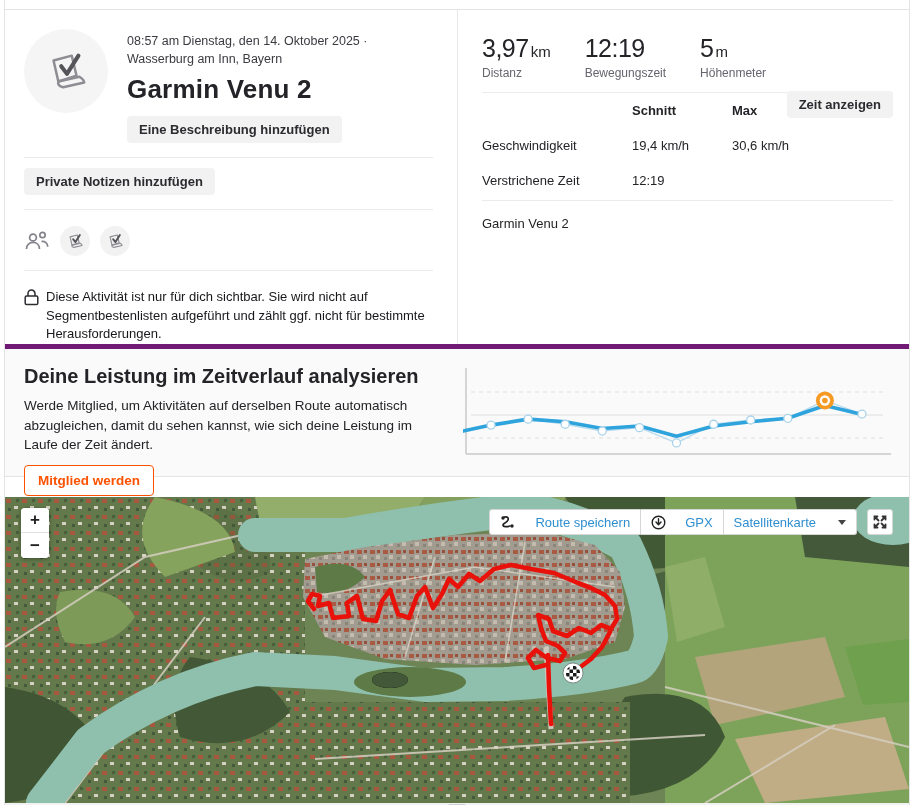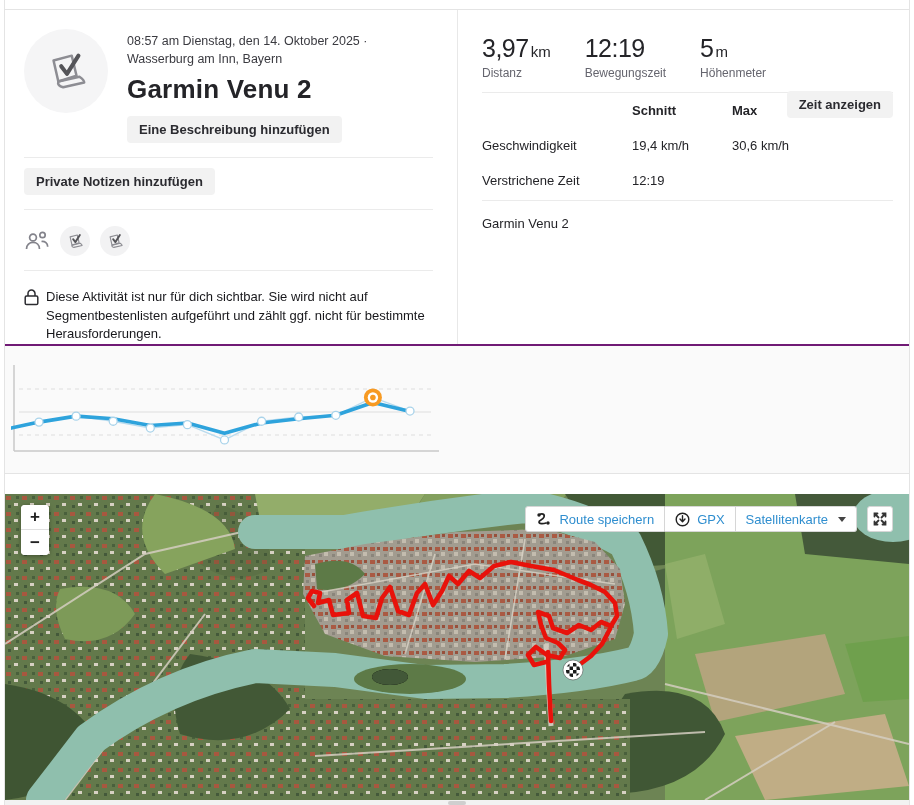--- a/index.html
+++ b/index.html
@@ -1,20 +1,20 @@
 <!DOCTYPE html>
 <html><head>
 <meta charset="utf-8">
 <style>
   html,body{margin:0;padding:0;background:#fff;}
   body{width:914px;height:805px;font-family:"Liberation Sans",sans-serif;color:#242428;overflow:hidden;}
   .page{margin:0 4px;border-left:1px solid #e4e4e4;border-right:1px solid #e4e4e4;width:904px;}
   .topstrip{height:9px;border-bottom:1px solid #e4e4e4;}
   
-  .card{display:flex;height:334px;border-bottom:2px solid #701a75;background:#fff;}
+  .card{display:flex;height:334px;border-bottom:5px solid #701a75;background:#fff;}
   .col-left{width:453px;border-right:1px solid #e8e8e8;padding:0 0 0 19px;box-sizing:border-box;}
   .col-right{flex:1;position:relative;padding:0 16px 0 11px;}
   .head-row{display:flex;margin-top:19px;}
   .avatar{width:84px;height:84px;border-radius:50%;background:#f5f5f6;flex:0 0 auto;display:flex;align-items:center;justify-content:center;}
   .head-txt{margin-left:19px;padding-top:3px;}
   .datetime{font-size:12.5px;color:#3a3a40;line-height:1.45;max-width:290px;}
   .title{font-size:26px;font-weight:bold;margin-top:6px;letter-spacing:.2px;}
   .pill{display:inline-block;background:#f2f2f2;border:none;border-radius:4px;font-size:13px;font-weight:bold;color:#2b2b30;padding:6px 12px;font-family:inherit;cursor:pointer;}
   .desc-pill{margin-top:11px;}
   .div-l{border:none;border-top:1px solid #ebebeb;margin:14px 24px 0 0;}
@@ -42,21 +42,21 @@
   .promo-body{font-size:13.5px;line-height:1.45;margin-top:8px;max-width:392px;}
   .cta{display:inline-block;margin-top:10px;background:#fff;border:1px solid #fc5200;color:#fc5200;font-weight:bold;font-size:13.5px;border-radius:4px;padding:7px 13px;font-family:inherit;cursor:pointer;}
   .promo-right{flex:1;display:flex;align-items:center;padding-left:6px;}
   
   .map-wrap{position:relative;height:306px;overflow:hidden;background:#66824e;}
   .map-wrap svg.base{position:absolute;left:0;top:0;}
   .zoomctl{position:absolute;left:16px;top:11px;width:28px;background:#fff;border-radius:4px;box-shadow:0 1px 4px rgba(0,0,0,.35);overflow:hidden;}
   .zoomctl button{display:block;width:28px;height:25px;background:#fff;border:none;font-size:17px;font-weight:bold;color:#222;cursor:pointer;padding:0;font-family:inherit;}
   .zoomctl button:first-child{border-bottom:1px solid #e0e0e0;}
   .mapbar{position:absolute;top:12px;right:16px;display:flex;align-items:stretch;}
-  .mapbtn{display:flex;align-items:center;gap:7px;background:#fff;border:1px solid #d6d6d6;color:#2f8ecf;font-size:13px;padding:0 10px;height:26px;cursor:pointer;font-family:inherit;}
+  .mapbtn{display:flex;align-items:center;gap:19px;background:#fff;border:1px solid #d6d6d6;color:#2f8ecf;font-size:13px;padding:0 10px;height:26px;cursor:pointer;font-family:inherit;}
   .mapbtn.first{border-radius:3px 0 0 3px;}
   .mapbtn.mid{border-left:none;}
   .mapbtn.last{border-left:none;border-radius:0 3px 3px 0;}
   .caret{width:0;height:0;border-left:4px solid transparent;border-right:4px solid transparent;border-top:5px solid #444;margin-left:3px;}
   .fsbtn{margin-left:10px;width:26px;height:26px;background:#fff;border:1px solid #d6d6d6;border-radius:3px;display:flex;align-items:center;justify-content:center;cursor:pointer;padding:0;}
   .botstrip{height:6px;background:#f2f2f2;position:relative;}
   .handle{position:absolute;left:50%;top:1px;transform:translateX(-50%);width:18px;height:4px;background:#cfcfcf;border-radius:2px;}
 </style>
 </head>
 <body>
@@ -152,20 +152,25 @@
         <div>12:19</div>
         <div></div>
       </div>
       <button class="pill more-btn">Zeit anzeigen</button>
       <hr class="div-r">
       <div class="device-name">Garmin Venu 2</div>
     </div>
   </div>
 
   <div class="promo">
+    <div class="promo-left">
+      <div class="promo-title">Deine Leistung im Zeitverlauf analysieren</div>
+      <div class="promo-body">Werde Mitglied, um Aktivitäten auf derselben Route automatisch abzugleichen, damit du sehen kannst, wie sich deine Leistung im Laufe der Zeit ändert.</div>
+      <button class="cta">Mitglied werden</button>
+    </div>
     <div class="promo-right">
       <svg id="spark" width="434" height="102" viewBox="0 0 434 102">
         <line x1="3" y1="6" x2="3" y2="92" stroke="#c9c9c9" stroke-width="1.5"></line>
         <line x1="3" y1="92" x2="428" y2="92" stroke="#c9c9c9" stroke-width="1.5"></line>
         <line x1="8" y1="30" x2="420" y2="30" stroke="#dedede" stroke-width="1" stroke-dasharray="4 4"></line>
         <line x1="8" y1="76" x2="420" y2="76" stroke="#dedede" stroke-width="1" stroke-dasharray="4 4"></line>
         <line x1="8" y1="53" x2="420" y2="53" stroke="#e7e7e7" stroke-width="1.3"></line>
         <g id="spark-dynamic">
             <polyline points="28,63.1 65.1,57.15 102.2,62.25 139.3,69.05 176.4,65.65 213.5,80.95 250.60000000000002,62.25 287.7,58 324.8,56.300000000000004 361.90000000000003,38.45 399,52.050000000000004" fill="none" stroke="#b9dbee" stroke-width="1.3"></polyline>
             <polyline points="0.17499999999999716,69.05 28,63.1 65.1,57.15 102.2,59.7 139.3,66.5 176.4,63.95 213.5,74.15 250.60000000000002,63.95 287.7,59.7 324.8,56.300000000000004 361.90000000000003,43.550000000000004 397.145,52.050000000000004" fill="none" stroke="#2ea3dc" stroke-width="3.6" stroke-linejoin="round" stroke-linecap="round"></polyline>

